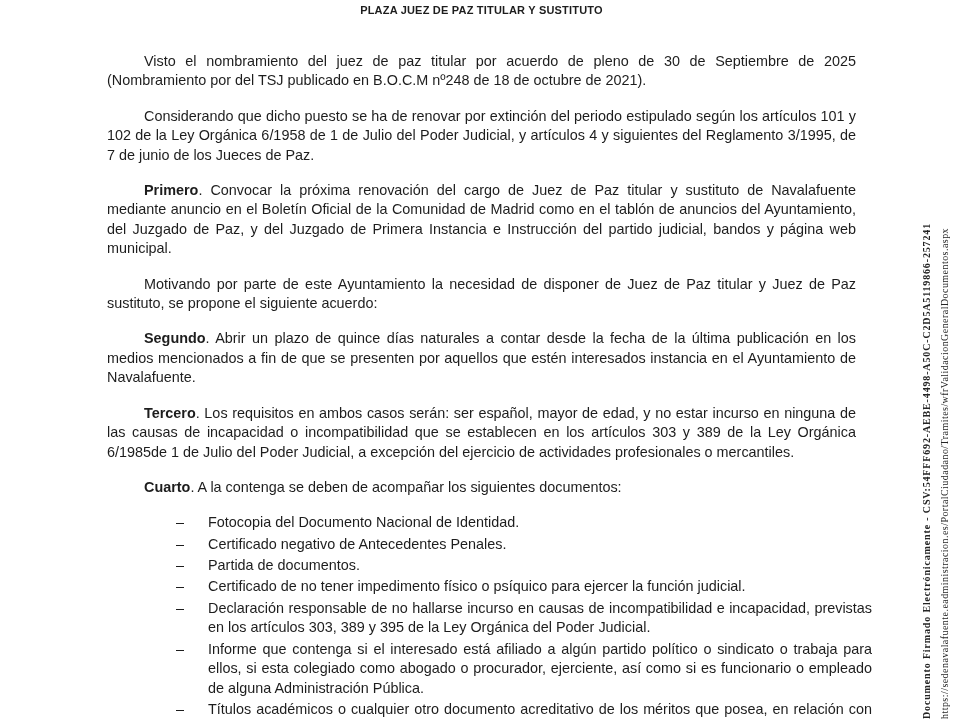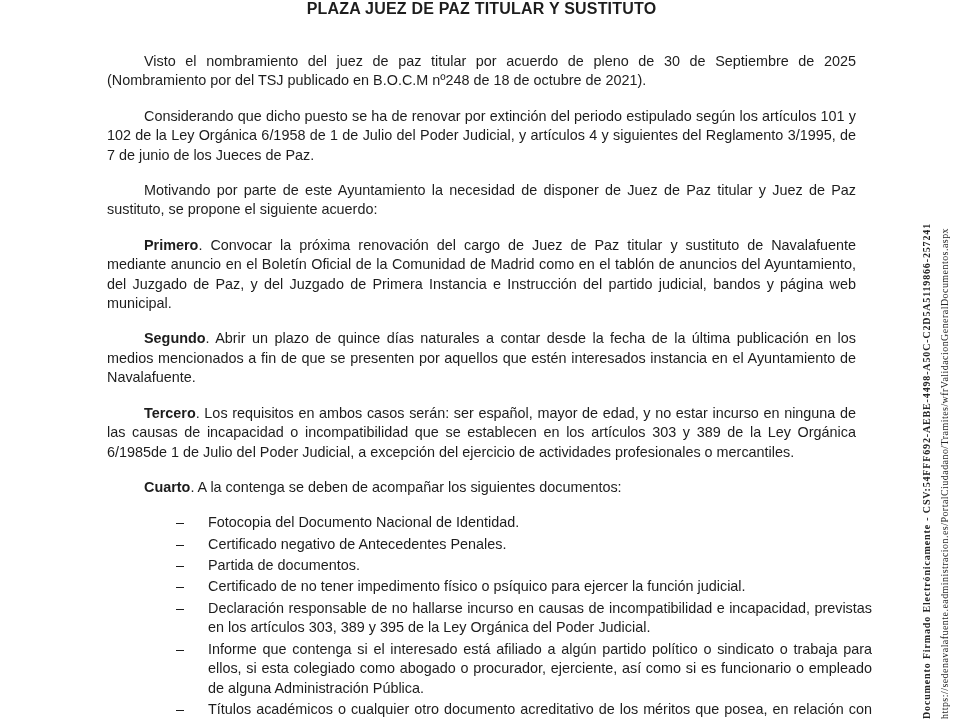--- a/index.html
+++ b/index.html
@@ -12,21 +12,21 @@
   }
   .page { position: relative; width: 960px; height: 720px; background: #ffffff; }
 
   
   .title-clip {
     position: absolute; top: 0; left: 91px; width: 781px; height: 14px;
     overflow: hidden; text-align: center;
   }
   .title {
     display: inline-block;
-    font-weight: 700; font-size: 16px; line-height: 18px; letter-spacing: 0.2px;
+    font-weight: 700; font-size: 11px; line-height: 18px; letter-spacing: 0.2px;
     margin-top: -7px;
     padding: 0 3px 1px 3px;
     border-bottom: 2px solid #0f766e;
     white-space: nowrap;
     text-decoration: underline;
   }
 
   .body-text {
     position: absolute; top: 36px; left: 91px; width: 781px;
     font-size: 14.4px; line-height: 19.4px; text-align: justify;
@@ -59,22 +59,22 @@
 
 <div class="page">
 
   <div class="title-clip">
     <span class="title">PLAZA JUEZ DE PAZ TITULAR Y SUSTITUTO</span>
   </div>
 
   <div class="body-text">
     <p class="para"><b></b><span>Visto el nombramiento del juez de paz titular por acuerdo de pleno de 30 de Septiembre de 2025 (Nombramiento por del TSJ publicado en B.O.C.M nº248 de 18 de octubre de 2021).</span></p>
     <p class="para"><b></b><span>Considerando que dicho puesto se ha de renovar por extinción del periodo estipulado según los artículos 101 y 102 de la Ley Orgánica 6/1958 de 1 de Julio del Poder Judicial, y artículos 4 y siguientes del Reglamento 3/1995, de 7 de junio de los Jueces de Paz.</span></p>
+    <p class="para"><b>Primero</b><span>. Convocar la próxima renovación del cargo de Juez de Paz titular y sustituto de Navalafuente mediante anuncio en el Boletín Oficial de la Comunidad de Madrid como en el tablón de anuncios del Ayuntamiento, del Juzgado de Paz, y del Juzgado de Primera Instancia e Instrucción del partido judicial, bandos y página web municipal.</span></p>
     <p class="para"><b></b><span>Motivando por parte de este Ayuntamiento la necesidad de disponer de Juez de Paz titular y Juez de Paz sustituto, se propone el siguiente acuerdo:</span></p>
-    <p class="para"><b>Primero</b><span>. Convocar la próxima renovación del cargo de Juez de Paz titular y sustituto de Navalafuente mediante anuncio en el Boletín Oficial de la Comunidad de Madrid como en el tablón de anuncios del Ayuntamiento, del Juzgado de Paz, y del Juzgado de Primera Instancia e Instrucción del partido judicial, bandos y página web municipal.</span></p>
     <p class="para"><b>Segundo</b><span>. Abrir un plazo de quince días naturales a contar desde la fecha de la última publicación en los medios mencionados a fin de que se presenten por aquellos que estén interesados instancia en el Ayuntamiento de Navalafuente.</span></p>
     <p class="para"><b>Tercero</b><span>. Los requisitos en ambos casos serán:  ser español, mayor de edad, y no estar incurso en ninguna de las causas de incapacidad o incompatibilidad que se establecen en los artículos 303 y 389 de la Ley Orgánica 6/1985de 1 de Julio del Poder Judicial, a excepción del ejercicio de actividades profesionales o mercantiles.</span></p>
     <p class="para"><b>Cuarto</b><span>. A la contenga se deben de acompañar los siguientes documentos:</span></p>
 
     <div class="doc-list">
       <div class="doc-item"><span class="dash">–</span><span>Fotocopia del Documento Nacional de Identidad.</span></div>
       <div class="doc-item"><span class="dash">–</span><span>Certificado negativo de Antecedentes Penales.</span></div>
       <div class="doc-item"><span class="dash">–</span><span>Partida de documentos.</span></div>
       <div class="doc-item"><span class="dash">–</span><span>Certificado de no tener impedimento físico o psíquico para ejercer la función judicial.</span></div>
       <div class="doc-item"><span class="dash">–</span><span>Declaración responsable de no hallarse incurso en causas de incompatibilidad e incapacidad, previstas en los artículos 303, 389 y 395 de la Ley Orgánica del Poder Judicial.</span></div>

